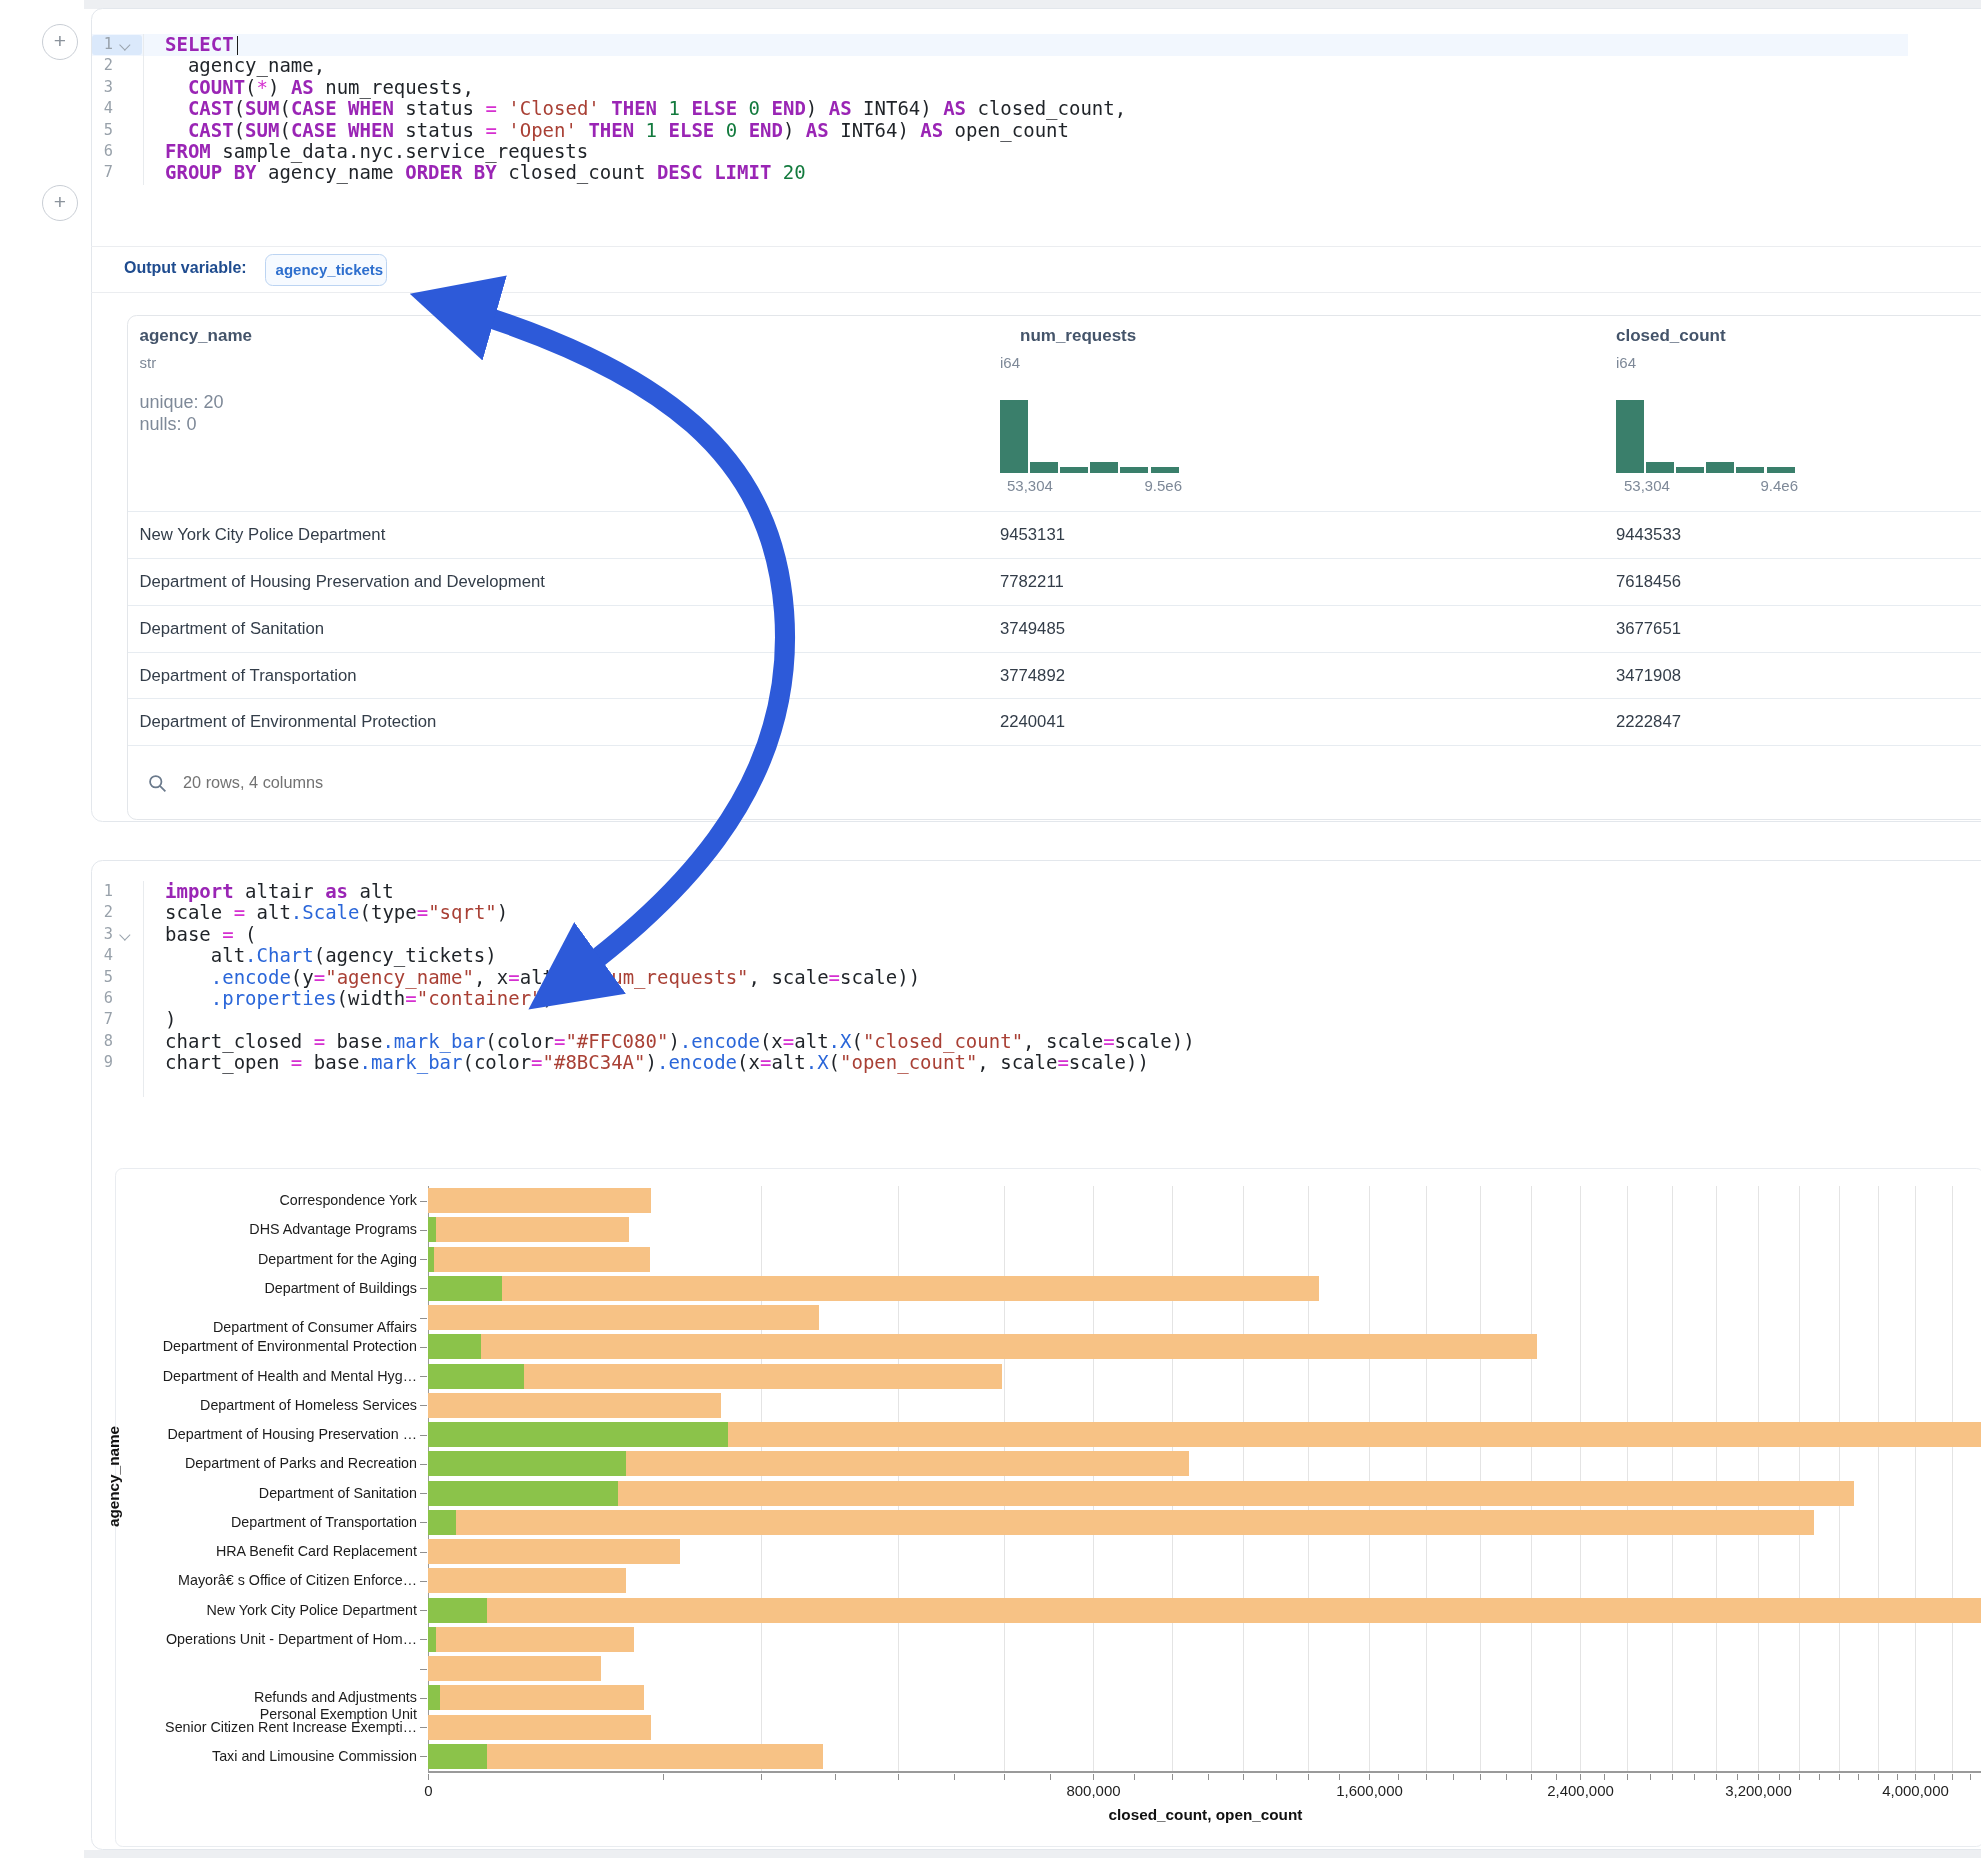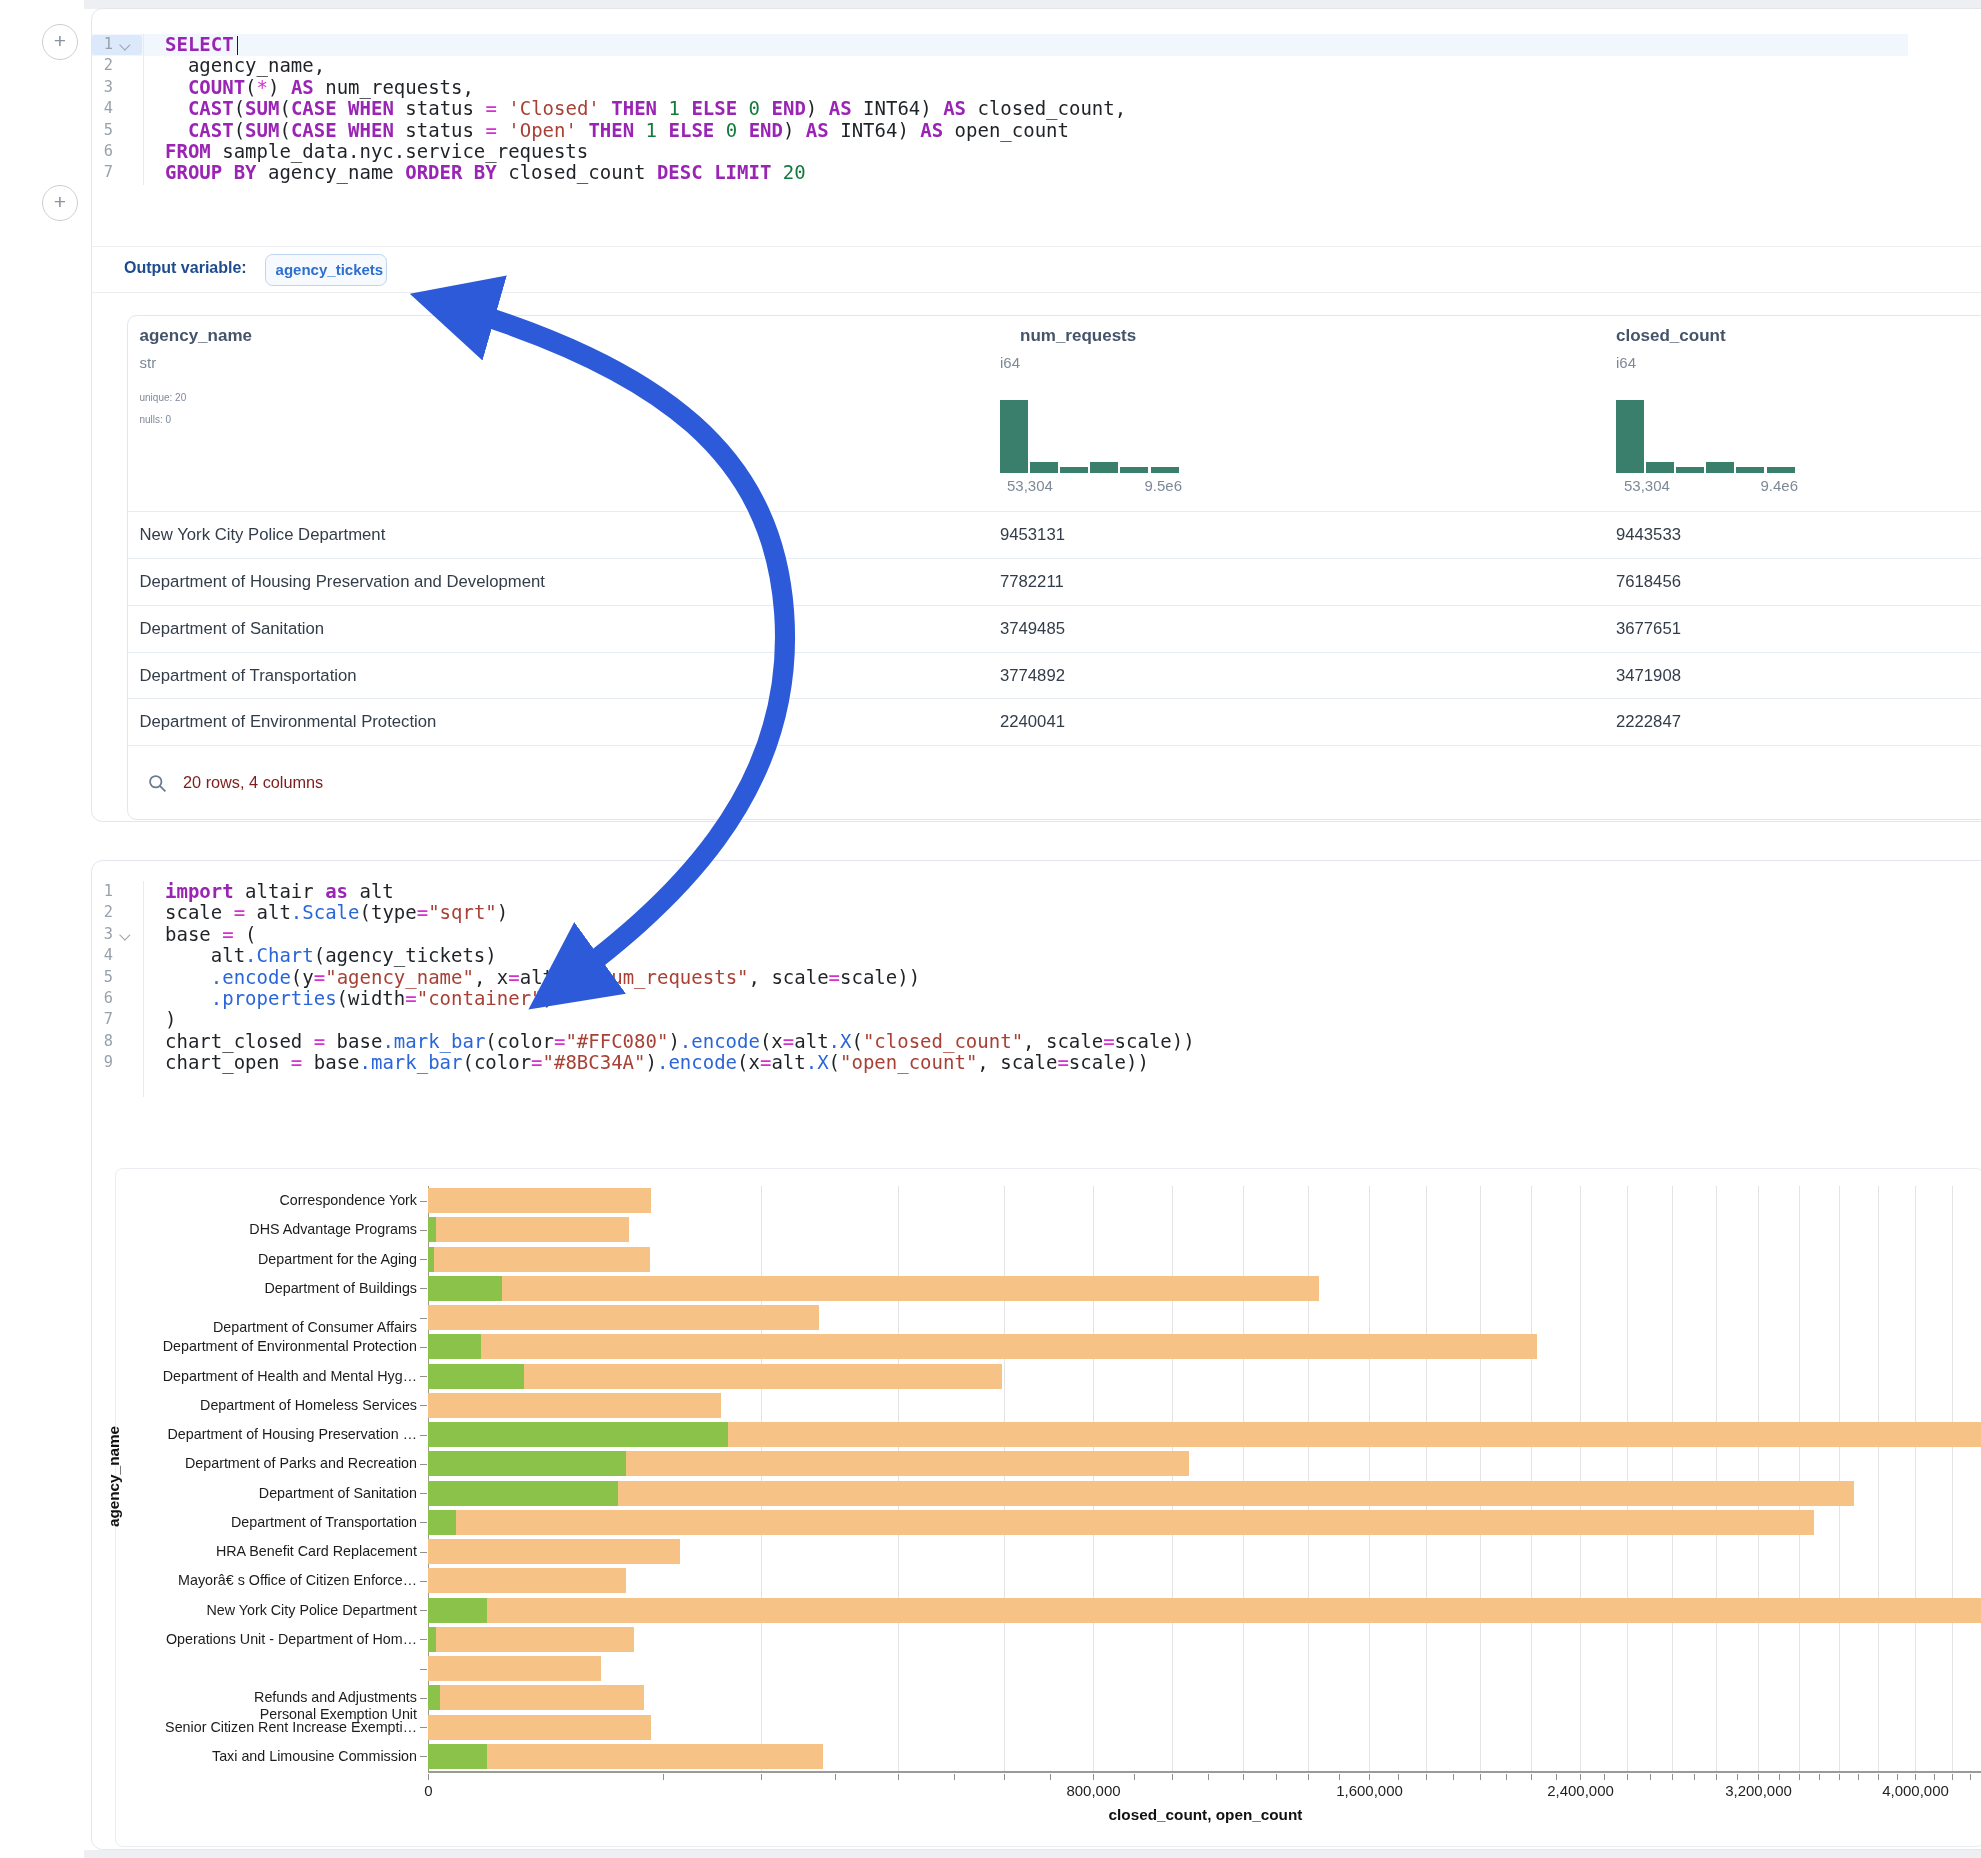--- a/index.html
+++ b/index.html
@@ -30,28 +30,28 @@
   
   .outvar-label{position:absolute;font-weight:bold;font-size:16px;color:#1f4c8f;line-height:32.5px;}
   .outvar-pill{position:absolute;width:110px;height:30px;border:1.4px solid #bcd4f2;border-radius:7.6px;
                background:#f6faff;color:#2e6fce;font-size:15px;font-weight:600;line-height:30px;
                padding-left:9.6px;overflow:hidden;white-space:nowrap;cursor:pointer;}
   
   #table-card{position:absolute;left:127px;top:315px;width:1861px;height:503px;background:#fff;
               border:1.4px solid #e3e6ea;border-radius:9.6px;overflow:hidden;}
   .colname{position:absolute;top:9.6px;font-size:17px;font-weight:bold;color:#44546a;}
   .coltype{position:absolute;top:38px;font-size:15px;color:#7e8998;}
-  .colmeta{position:absolute;font-size:10px;color:#7e8998;}
+  .colmeta{position:absolute;font-size:18px;color:#7e8998;}
   .hist{position:absolute;top:82px;width:182px;height:75px;}
   .hist-bar{position:absolute;bottom:0;background:#3a7f6b;}
   .hist-lab{position:absolute;top:161px;width:182px;font-size:15px;color:#7e8998;}
   .rowline{position:absolute;left:0;width:1861px;height:1px;background:#e7ecf1;}
   .trow{position:absolute;left:0;width:1861px;height:47px;cursor:pointer;}
   .tcell{position:absolute;font-size:16.7px;color:#333d49;line-height:47px;white-space:nowrap;}
-  .tfooter{position:absolute;top:455px;left:55px;font-size:16.3px;color:#7f1d1d;line-height:23px;}
+  .tfooter{position:absolute;top:455px;left:55px;font-size:16.3px;color:#737373;line-height:23px;}
   .searchicon{position:absolute;top:457px;left:19px;width:21px;height:21px;}
   
   #chart-card{position:absolute;left:115px;top:1168px;width:1867px;height:677px;background:#fff;
               border:1px solid #e9ecf0;border-radius:7.6px;overflow:hidden;}
   #plot{position:absolute;left:312px;top:17px;width:1555px;height:585px;}
   .gridline{position:absolute;top:0;width:1px;height:585px;background:#e4e4e4;}
   .bar{position:absolute;height:25px;}
   .ydomain{position:absolute;left:0;top:0;width:1.4px;height:586px;background:#9a9a9a;}
   .xaxis{position:absolute;left:0;top:585px;width:1555px;height:1.9px;background:#9a9a9a;}
   .xtick{position:absolute;top:588px;width:1px;height:5.7px;background:#8f8f8f;}

